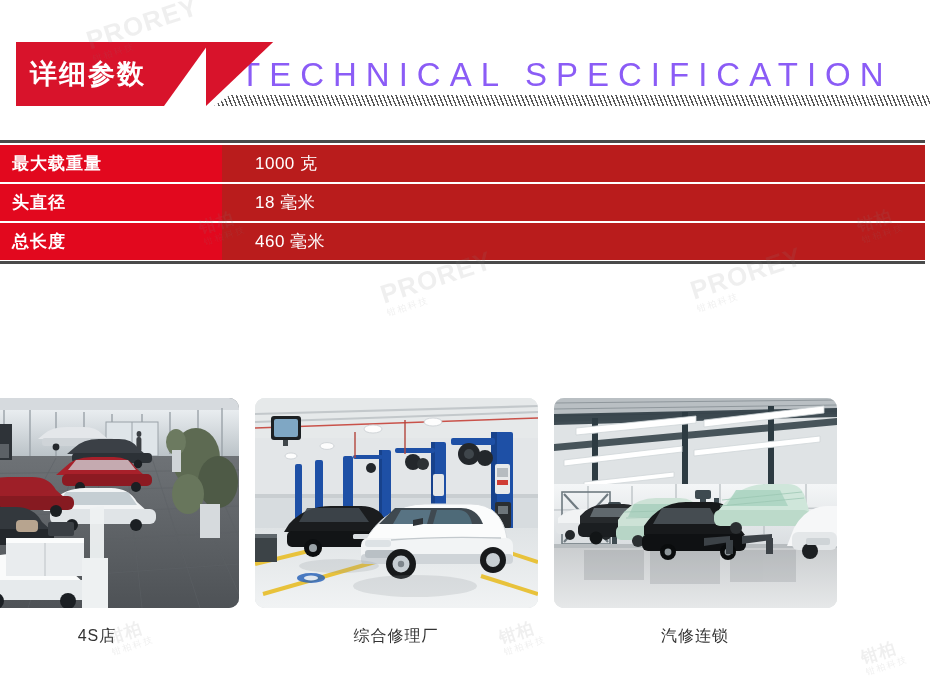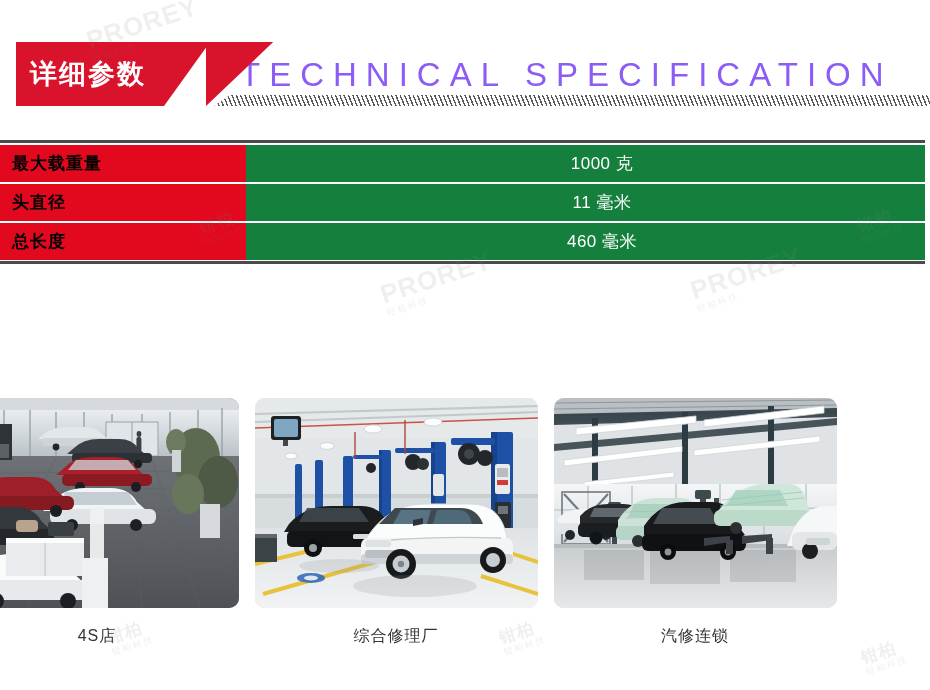--- a/index.html
+++ b/index.html
@@ -106,40 +106,39 @@
     z-index: 20;
   }
   .spec-row {
     display: flex;
     height: 37px;
     margin-bottom: 2px;
   }
   .spec-row:last-child { margin-bottom: 1px; }
   .spec-row:first-child { margin-top: 2px; }
   .spec-label {
-    width: 246px;
+    width: 222px;
     background: #e2081e;
-    color: #000000;
+    color: #ffffff;
     font-size: 17px;
     font-weight: 700;
     line-height: 37px;
     padding-left: 12px;
     letter-spacing: 1px;
     font-family: "Liberation Sans", "DejaVu Sans", sans-serif;
   }
   .spec-value {
     flex: 1;
-    background: #15803d;
+    background: #b91c1c;
     color: #ffffff;
     font-size: 17px;
     line-height: 37px;
     padding-left: 33px;
     letter-spacing: 0.5px;
     font-family: "Liberation Sans", "DejaVu Sans", sans-serif;
-    text-align: center;
   }
 
   
   .gallery {
     position: absolute;
     left: 0; top: 398px;
     width: 792px;
     display: flex;
     justify-content: center;
     gap: 16px;
@@ -176,21 +175,21 @@
     <div class="hatch hatch-skew" style="left:214px; top:53px; width:716px;"></div>
   </div>
 
   <div class="spec-table" style="top:140px;">
     <div class="spec-row">
       <div class="spec-label">最大载重量</div>
       <div class="spec-value">1000 克</div>
     </div>
     <div class="spec-row">
       <div class="spec-label">头直径</div>
-      <div class="spec-value">11 毫米</div>
+      <div class="spec-value">18 毫米</div>
     </div>
     <div class="spec-row">
       <div class="spec-label">总长度</div>
       <div class="spec-value">460 毫米</div>
     </div>
   </div>
 
 
   <div class="gallery">
 

